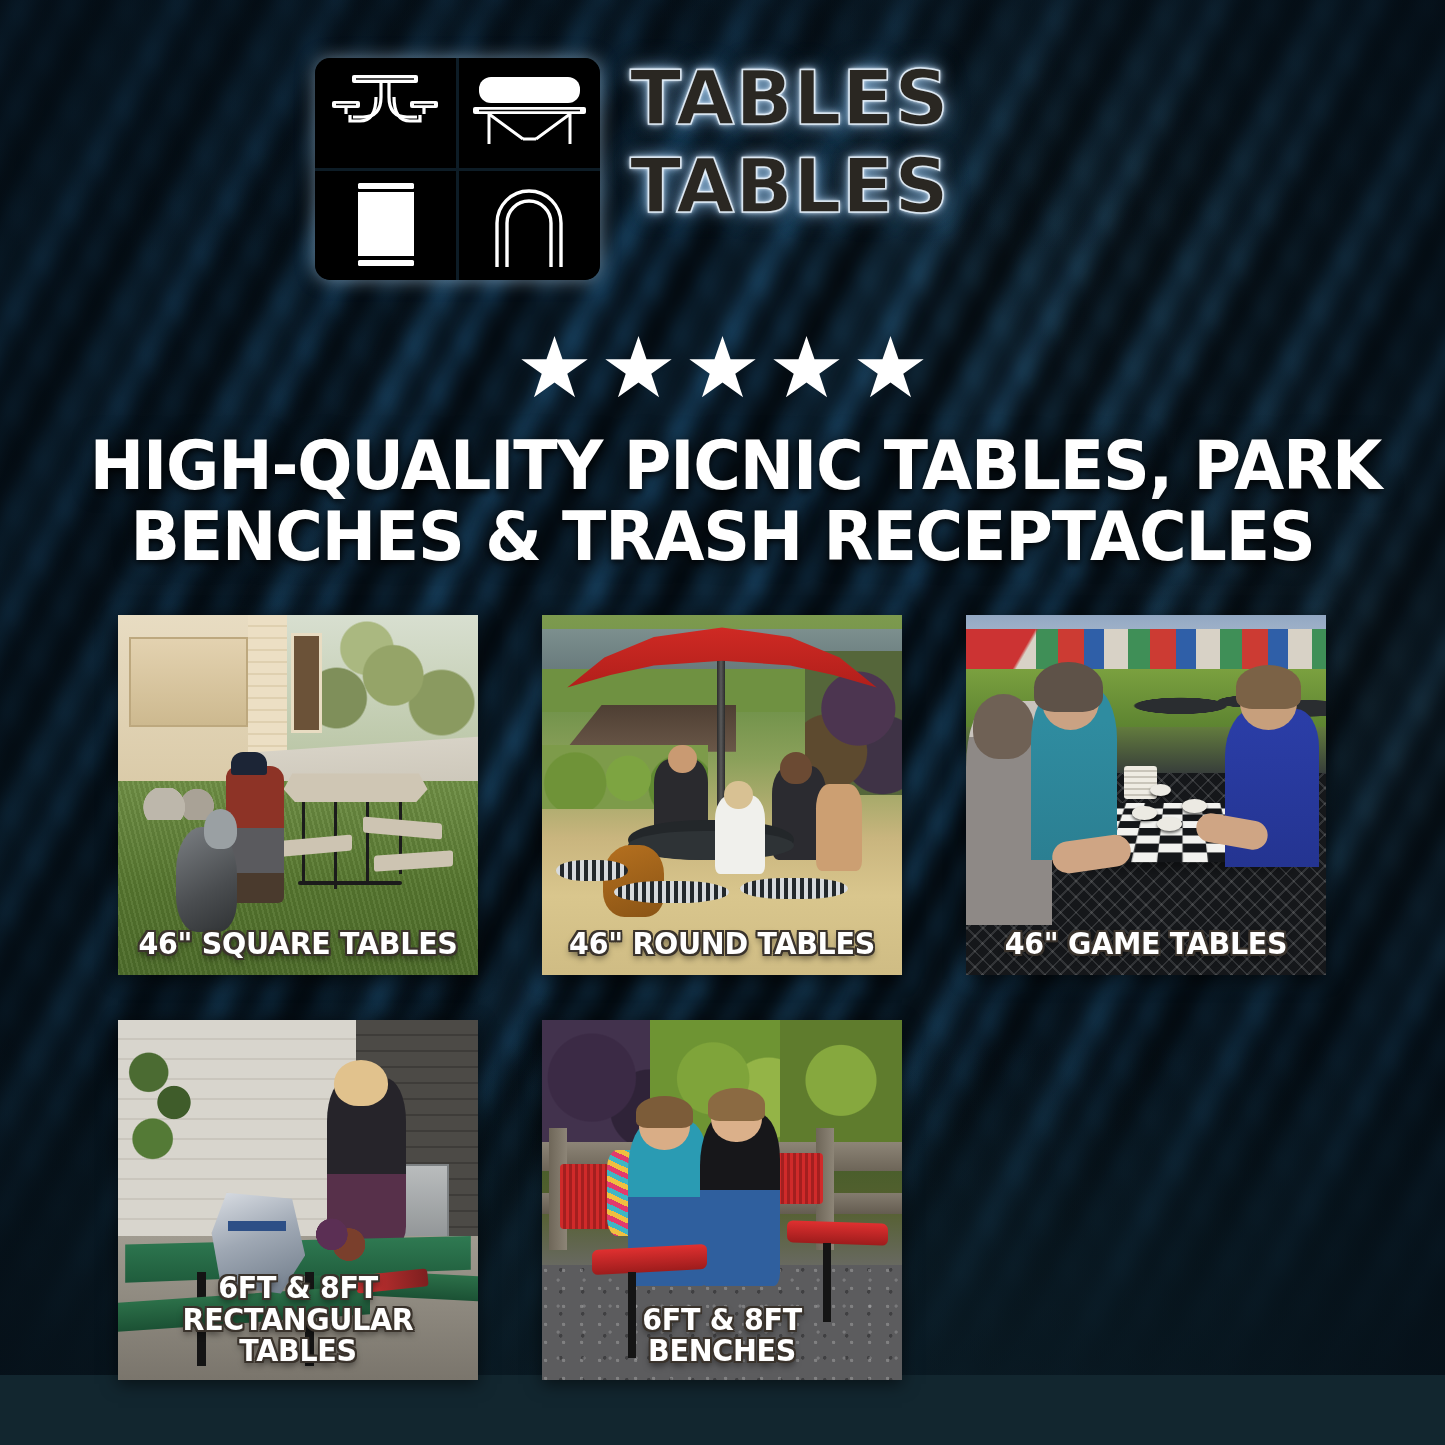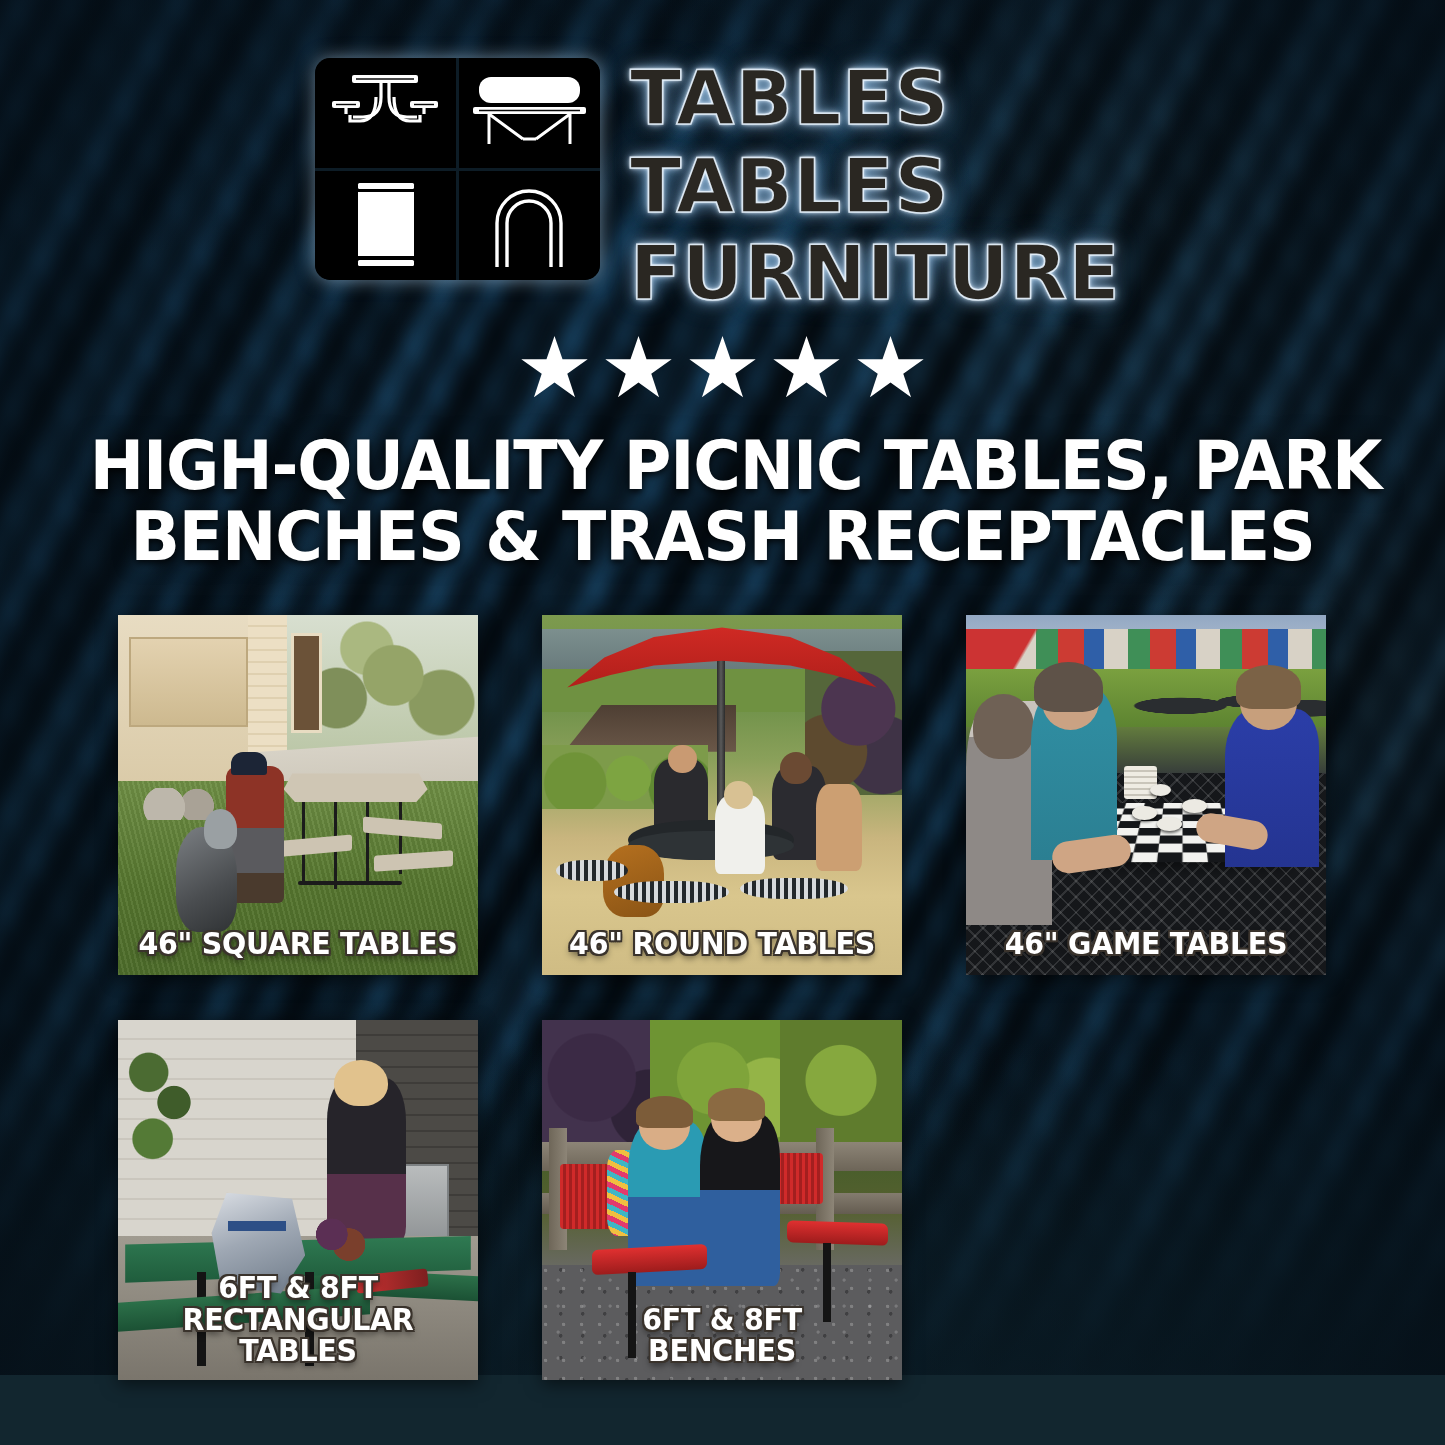--- a/index.html
+++ b/index.html
@@ -422,21 +422,20 @@
           <svg width="105" height="100" viewBox="0 0 105 100" fill="none" stroke="#fff" stroke-width="3.4">
             <path d="M20 92 V48 a32 32 0 0 1 64 0 V92"></path>
             <path d="M30 92 V48 a22 22 0 0 1 44 0 V92"></path>
           </svg>
         </div>
       </div>
 
       <div class="wordmark">
         <div class="wm-line wm-1">TABLES</div>
         <div class="wm-line wm-2">TABLES</div>
-        <div class="wm-line wm-3">FURNITURE</div>
       </div>
     </div>
 
     <div class="stars">
       <div class="star"></div>
       <div class="star"></div>
       <div class="star"></div>
       <div class="star"></div>
       <div class="star"></div>
     </div>

